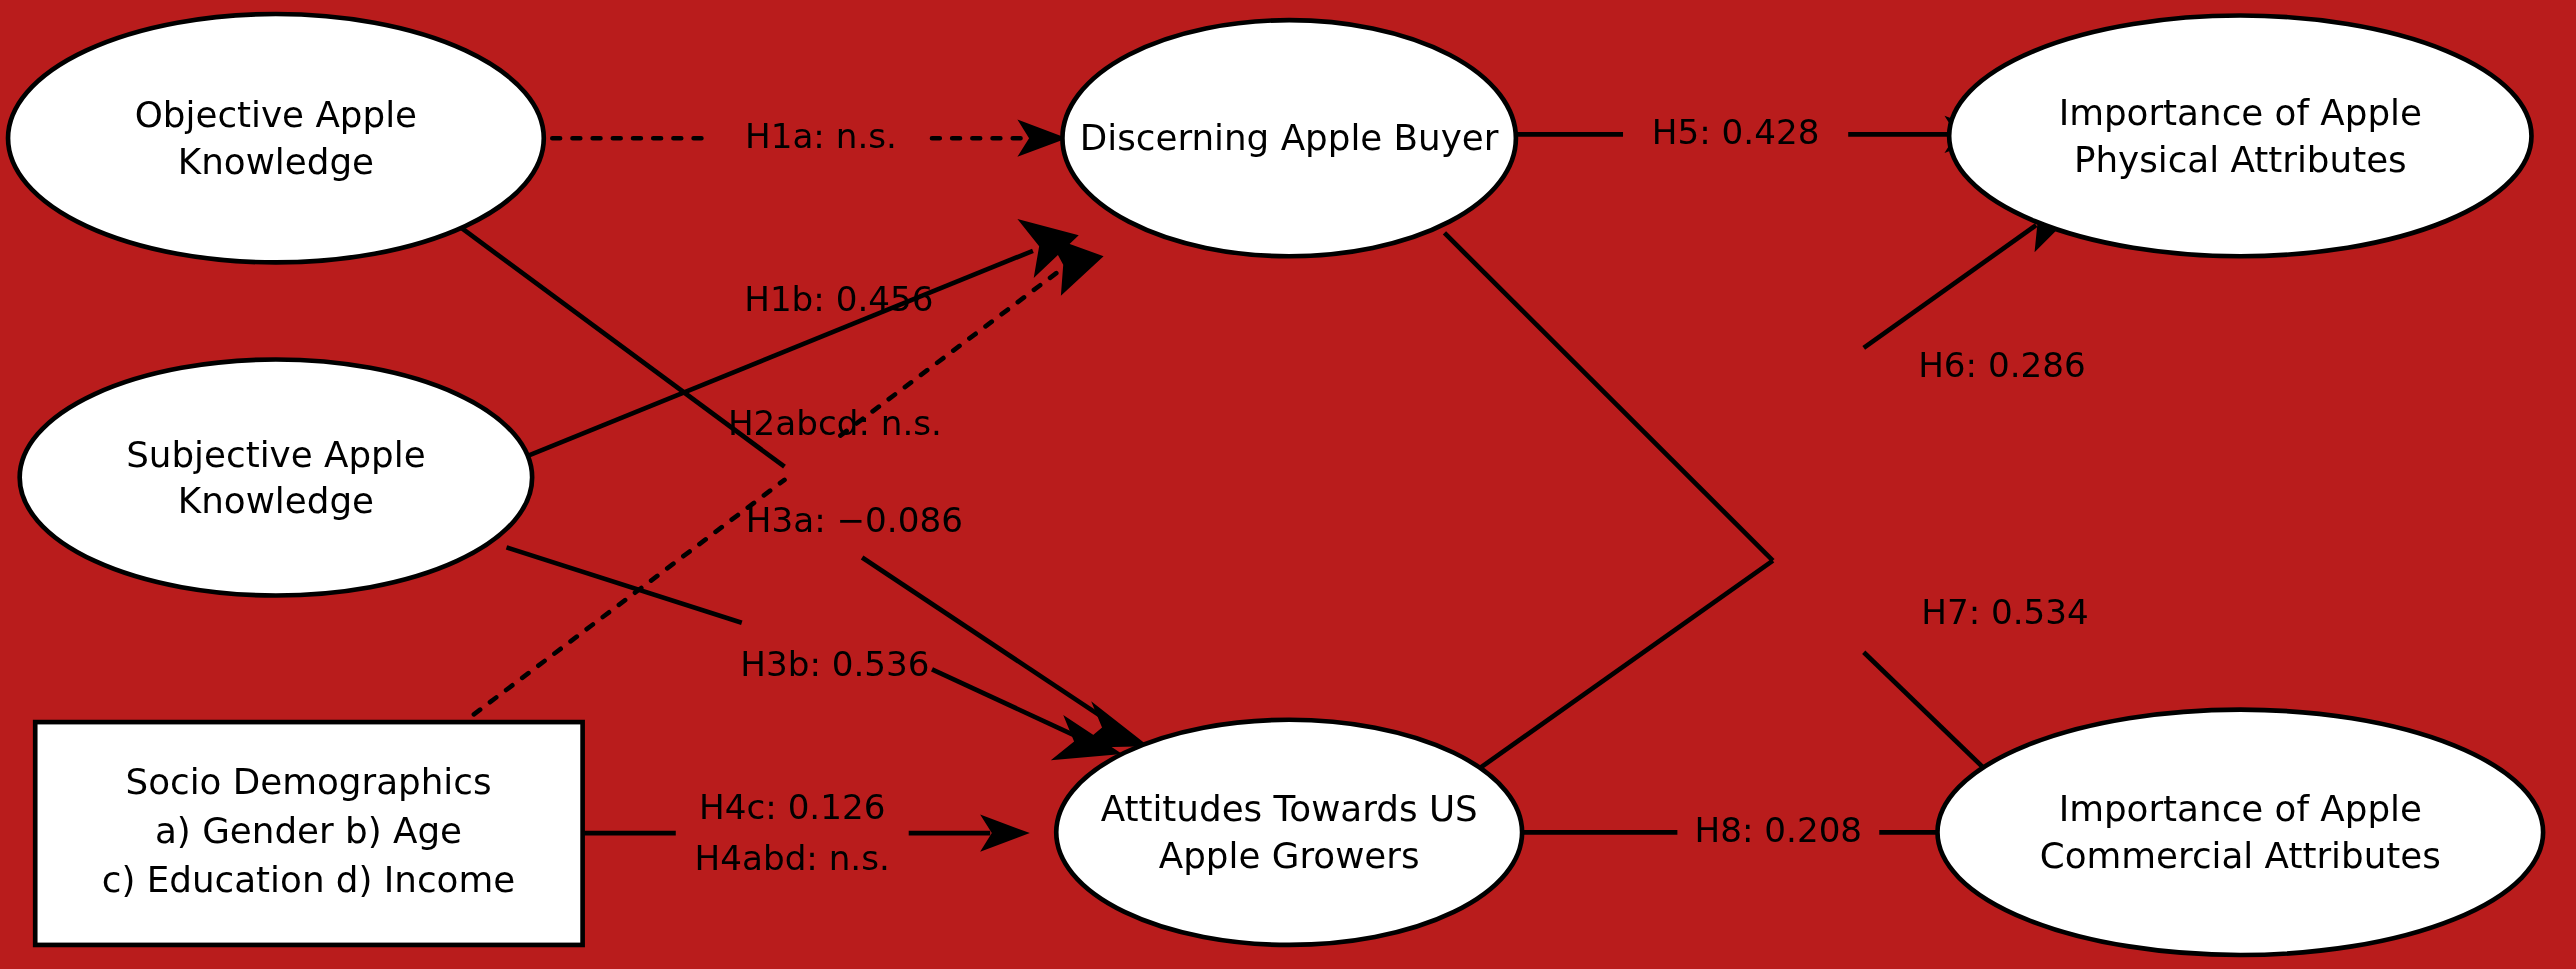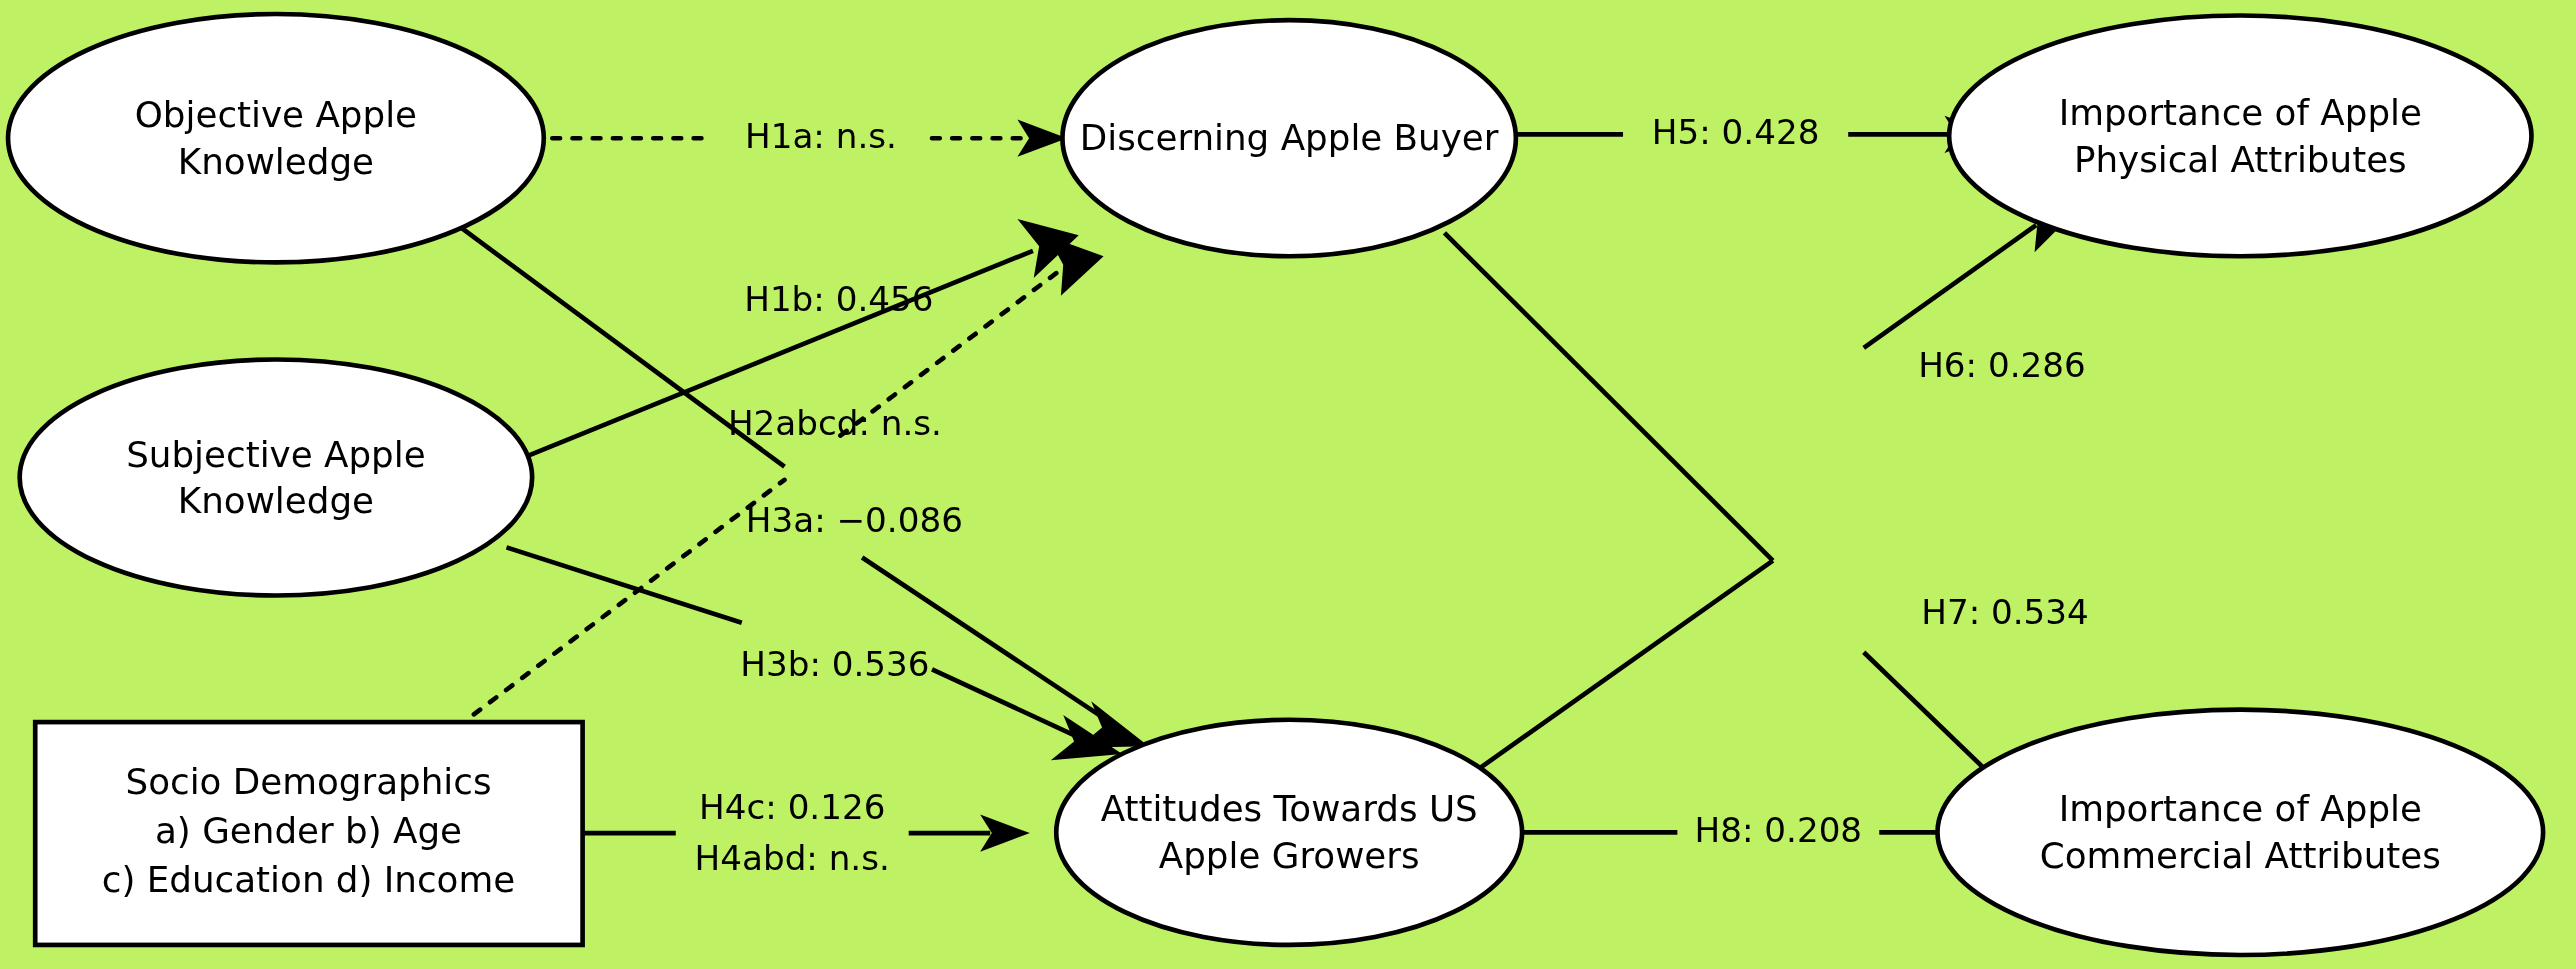--- a/index.html
+++ b/index.html
@@ -10,21 +10,21 @@
   body {
     width: 2576px;
     height: 969px;
     font-family: "DejaVu Sans", sans-serif;
     overflow: hidden;
   }
   #diagram-root {
     position: relative;
     width: 2576px;
     height: 969px;
-    background: #bef264;
+    background: #b91c1c;
     text-align: center;
   }
   svg#sem-svg {
     display: block;
     width: 2576px;
     height: 969px;
   }
   .node-shape {
     fill: #ffffff;
     stroke: #000000;

